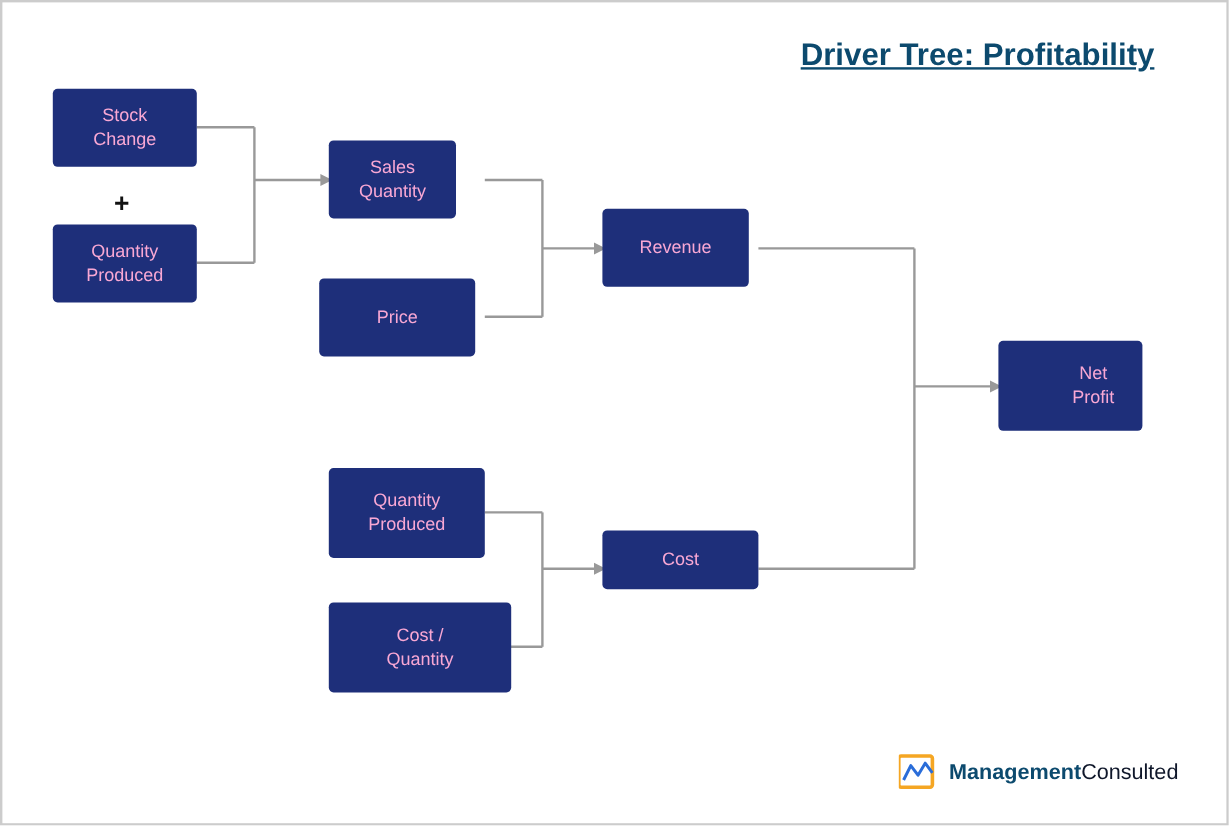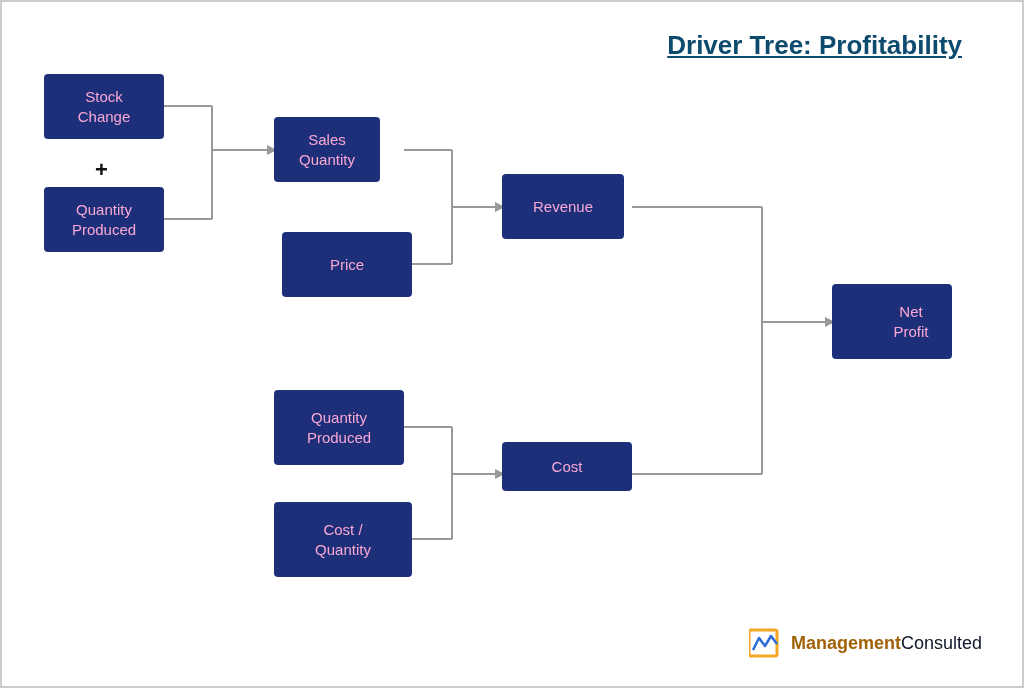--- a/index.html
+++ b/index.html
@@ -125,52 +125,52 @@
   <div class="node" style="left:42px; top:185px; width:120px; height:65px;">
     <span style="white-space:pre-line;">Quantity
 Produced</span>
   </div>
 
   <div class="node" style="left:272px; top:115px; width:106px; height:65px;">
     <span style="white-space:pre-line;">Sales
 Quantity</span>
   </div>
 
-  <div class="node" style="left:280px; top:230px; width:130px; height:65px;">
+  <div class="node" style="left:264px; top:230px; width:130px; height:65px;">
     <span>Price</span>
   </div>
 
   <div class="node" style="left:500px; top:172px; width:122px; height:65px;">
     <span>Revenue</span>
   </div>
 
   <div class="node" style="left:830px; top:282px; width:120px; height:75px;">
     <span style="white-space:pre-line;margin-left:38px;">Net
 Profit</span>
   </div>
 
   <div class="node" style="left:272px; top:388px; width:130px; height:75px;">
     <span style="white-space:pre-line;">Quantity
 Produced</span>
   </div>
 
-  <div class="node" style="left:272px; top:500px; width:138px; height:75px;">
+  <div class="node" style="left:272px; top:500px; width:152px; height:75px;">
     <span style="white-space:pre-line;">Cost /
 Quantity</span>
   </div>
 
   <div class="node" style="left:500px; top:440px; width:130px; height:49px;">
     <span>Cost</span>
   </div>
 
   <div class="logo-area">
     <svg class="logo-icon" viewBox="0 0 36 30">
 
       <rect x="0" y="2" width="28" height="26" rx="2" ry="2" fill="none" stroke="#f5a623" stroke-width="3"></rect>
 
       <polyline points="4,22 10,10 16,18 22,8 28,16" fill="none" stroke="#2a6dd9" stroke-width="2.5" stroke-linejoin="round"></polyline>
     </svg>
     <div style="font-size:18px; color:#333;">
-      <span style="font-weight:bold; color:#a16207;">Management</span><span style="color:#0f172a;">Consulted</span>
+      <span style="font-weight:bold; color:#0c4a6e;">Management</span><span style="color:#0f172a;">Consulted</span>
     </div>
   </div>
 
 </div>
 
 </body></html>

